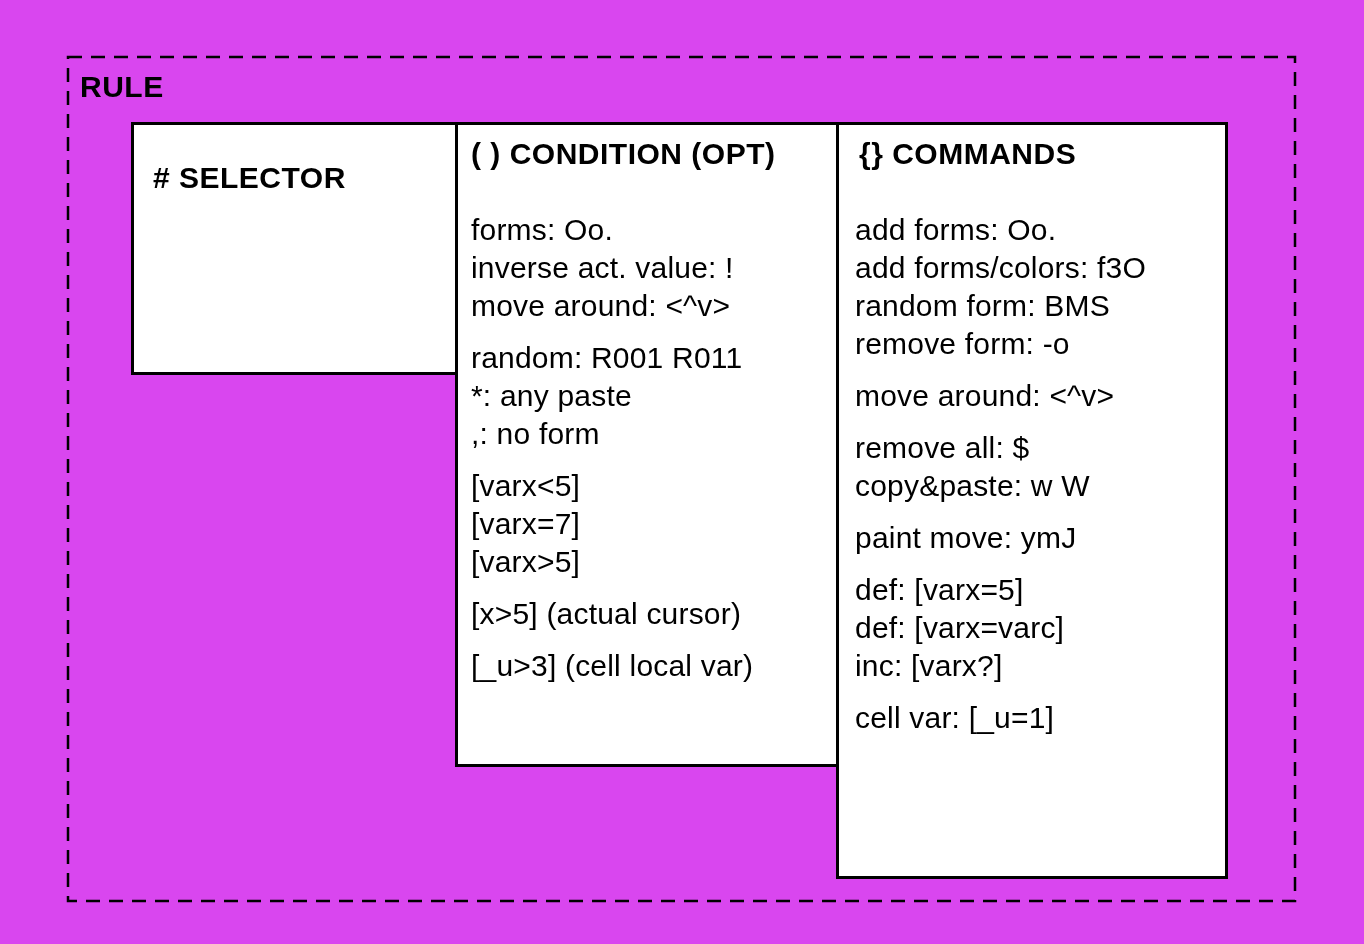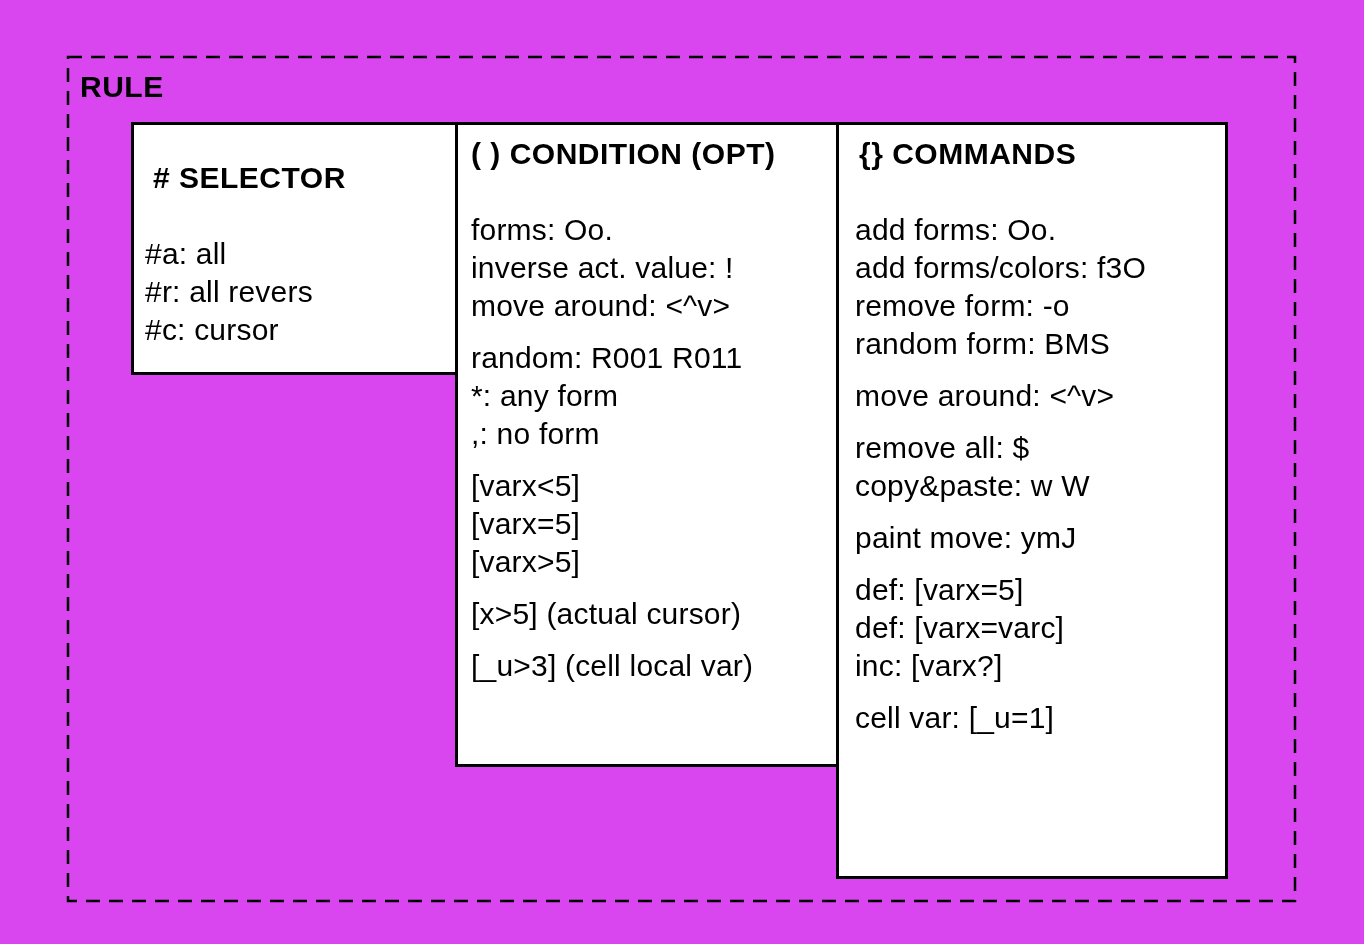--- a/index.html
+++ b/index.html
@@ -85,59 +85,54 @@
 <div class="canvas">
 
   <svg class="dashed-border-svg" width="1364" height="944" viewBox="0 0 1364 944" xmlns="http://www.w3.org/2000/svg">
     <rect x="68" y="57" width="1227" height="844" fill="none" stroke="#000000" stroke-width="2.5" stroke-dasharray="14 9"></rect>
   </svg>
 
   <div class="rule-label">RULE</div>
 
   <div class="box box-selector">
     <div class="hdr"># SELECTOR</div>
-    <div class="group">
-      <div>#a: all</div>
-      <div>#r: all revers</div>
-      <div>#c: cursor</div>
-    </div>
   </div>
 
   <div class="box box-condition">
     <div class="hdr">( ) CONDITION (OPT)</div>
     <div class="group">
       <div>forms: Oo.</div>
       <div>inverse act. value: !</div>
       <div>move around: &lt;^v&gt;</div>
     </div>
     <div class="group">
       <div>random: R001 R011</div>
-      <div>*: any form</div>
+      <div>*: any paste</div>
       <div>,: no form</div>
     </div>
     <div class="group">
       <div>[varx&lt;5]</div>
-      <div>[varx=5]</div>
+      <div>[varx=7]</div>
       <div>[varx&gt;5]</div>
     </div>
     <div class="group">
       <div>[x&gt;5] (actual cursor)</div>
     </div>
     <div class="group">
       <div>[_u&gt;3] (cell local var)</div>
     </div>
   </div>
 
   <div class="box box-commands">
     <div class="hdr">{} COMMANDS</div>
     <div class="group">
       <div>add forms: Oo.</div>
       <div>add forms/colors: f3O</div>
+      <div>random form: BMS</div>
       <div>remove form: -o</div>
-      <div>random form: BMS</div>
     </div>
     <div class="group">
       <div>move around: &lt;^v&gt;</div>
     </div>
     <div class="group">
       <div>remove all: $</div>
       <div>copy&amp;paste: w W</div>
     </div>
     <div class="group">
       <div>paint move: ymJ</div>

